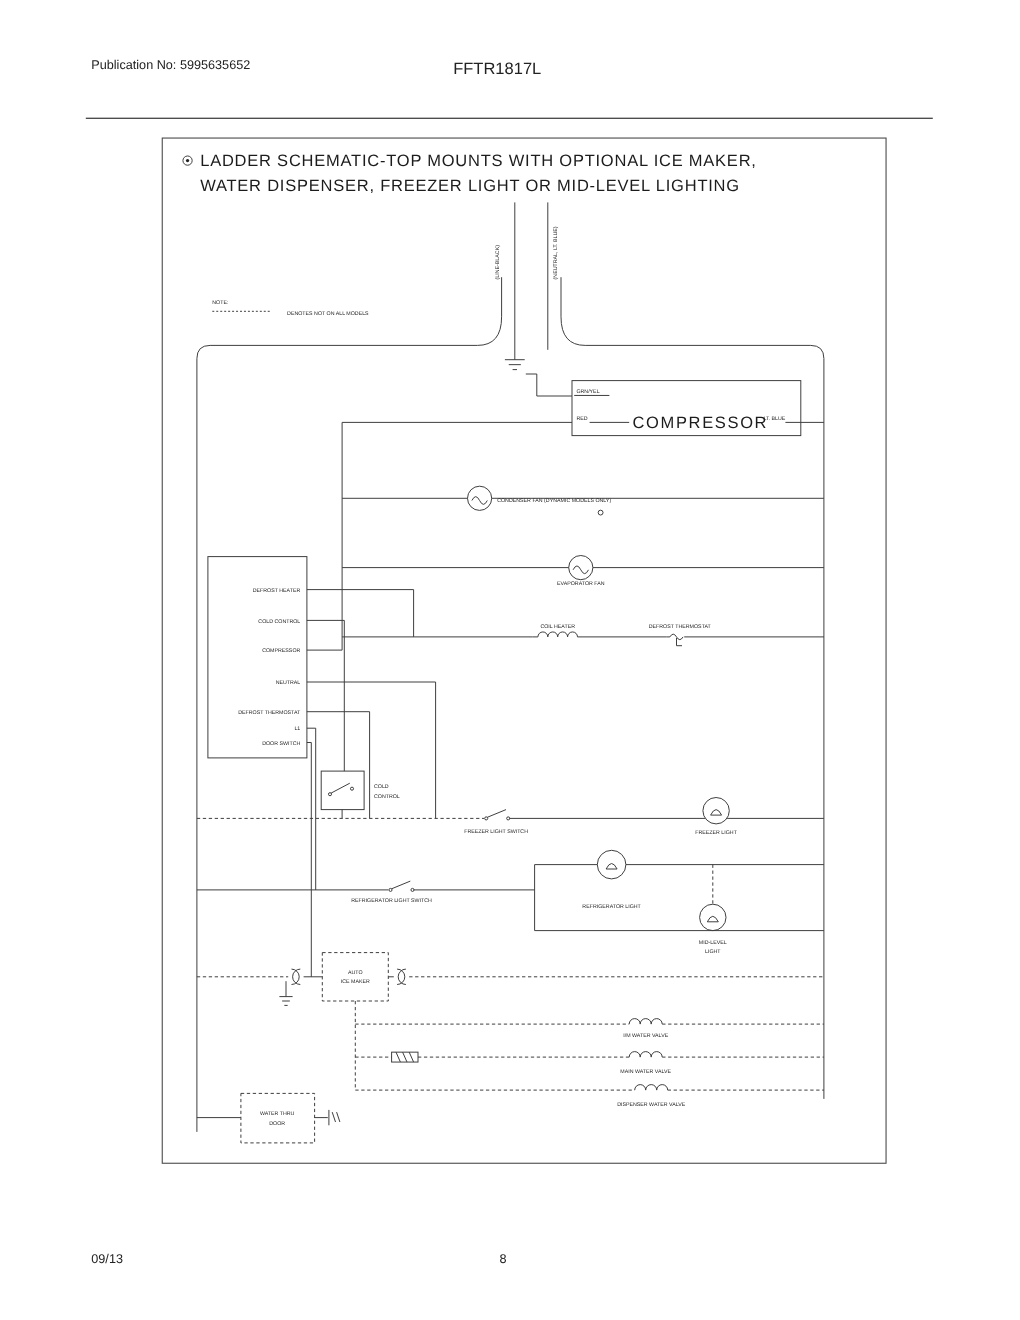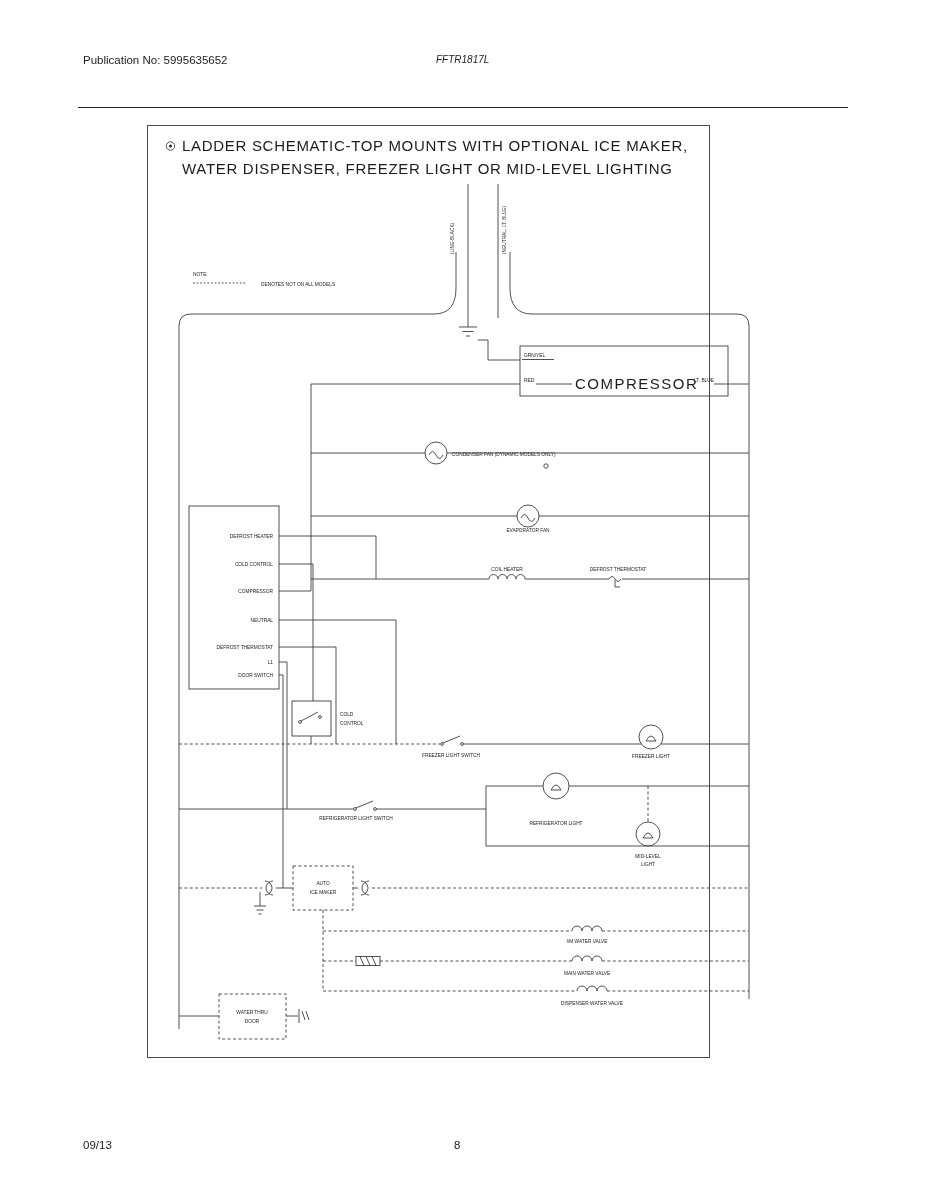--- a/index.html
+++ b/index.html
@@ -2,26 +2,26 @@
 <html><head>
 <meta charset="utf-8">
 <style>
   html,body { margin:0; padding:0; background:#e8e8e8; }
   .page {
     position:relative; width:927px; height:1200px; background:#ffffff;
     font-family:"Liberation Sans", sans-serif; color:#222; margin:0 auto;
     overflow:hidden;
   }
   .hdr-pub   { position:absolute; left:83px;  top:54px;  font-size:11.5px; }
-  .hdr-model { position:absolute; left:436px; top:54px;  font-size:10px;font-style:italic; }
+  .hdr-model { position:absolute; left:412px; top:54px;  font-size:15px; }
   .doc-title { position:absolute; left:0; top:89px; width:100%; text-align:center;
                font-size:12px; letter-spacing:0.4px; }
   .title-rule{ position:absolute; left:78px; top:107px; width:770px; height:1px;
                background:#222; }
-  .frame     { position:absolute; left:147px; top:125px; width:563px; height:933px;
+  .frame     { position:absolute; left:147px; top:125px; width:659px; height:933px;
                border:1.3px solid #4a4a4a; box-sizing:border-box; }
   .ftr-date  { position:absolute; left:83px;  top:1139px; font-size:11.5px; }
   .ftr-page  { position:absolute; left:454px; top:1139px; font-size:11.5px; }
 
   svg { display:block; }
   svg text { font-family:"Liberation Sans", sans-serif; fill:#222; }
   .w   { fill:none; stroke:#3d3d3d; stroke-width:0.9; }
   .wd  { stroke-dasharray:3 2.4; }
   .dot { stroke-dasharray:1.8 1.8; }
   .lbl   { font-size:4.8px; }

